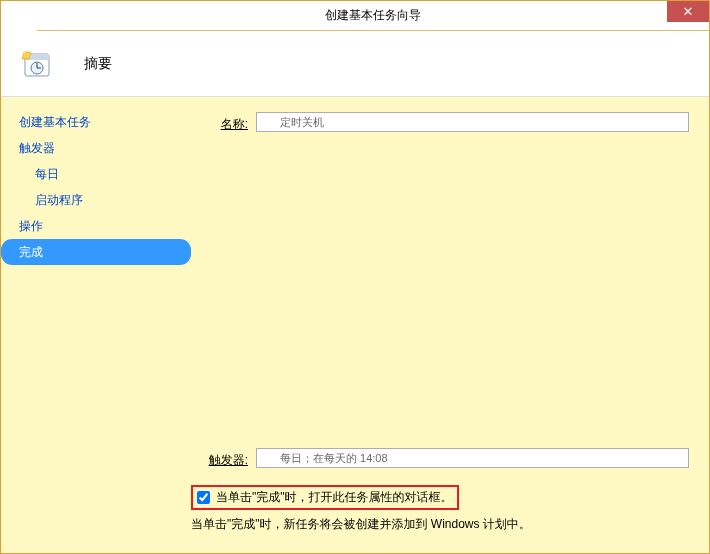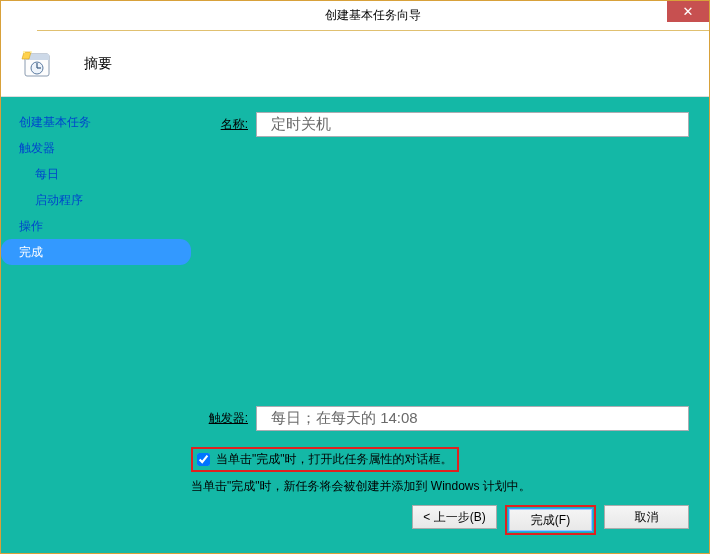--- a/index.html
+++ b/index.html
@@ -60,21 +60,21 @@
     position: relative;
   }
   .header-icon svg { width: 32px; height: 32px; }
   .header-title {
     font-size: 14px;
     color: #000;
   }
   .body {
     flex: 1;
     display: flex;
-    background: #14b8a6;
+    background: #fef9c3;
     border-top: 1px solid #ddd;
   }
   .sidebar {
     width: 190px;
     padding: 12px 0 0 0;
   }
   .sidebar-item {
     padding: 4px 10px 4px 18px;
     color: #0046cc;
     cursor: pointer;
@@ -105,22 +105,22 @@
     text-align: right;
     padding-right: 8px;
     padding-top: 4px;
     color: #000;
     text-decoration: underline;
   }
   .form-input {
     flex: 1;
     border: 1px solid #abadb3;
     background: #fff;
-    padding: 3px 14px;
-    font-size: 15px;
+    padding: 3px 23px;
+    font-size: 11px;
     font-family: inherit;
     color: #555;
   }
   .form-input[readonly] {
     color: #6a6a6a;
   }
   .form-textarea {
     flex: 1;
     border: 1px solid #abadb3;
     background: #fff;
@@ -233,25 +233,18 @@
       </div>
 
 
       <div class="checkbox-row highlight-red" style="width:fit-content;">
         <input type="checkbox" checked="" style="">
         <span>当单击"完成"时，打开此任务属性的对话框。</span>
       </div>
 
       <div class="info-text">当单击"完成"时，新任务将会被创建并添加到 Windows 计划中。</div>
 
-      <div class="button-row">
-        <button class="btn">&lt; 上一步(B)</button>
-        <span class="btn-highlight">
-          <button class="btn default">完成(F)</button>
-        </span>
-        <button class="btn">取消</button>
-      </div>
 
     </div>
 
   </div>
 
 </div>
 
 </body></html>

